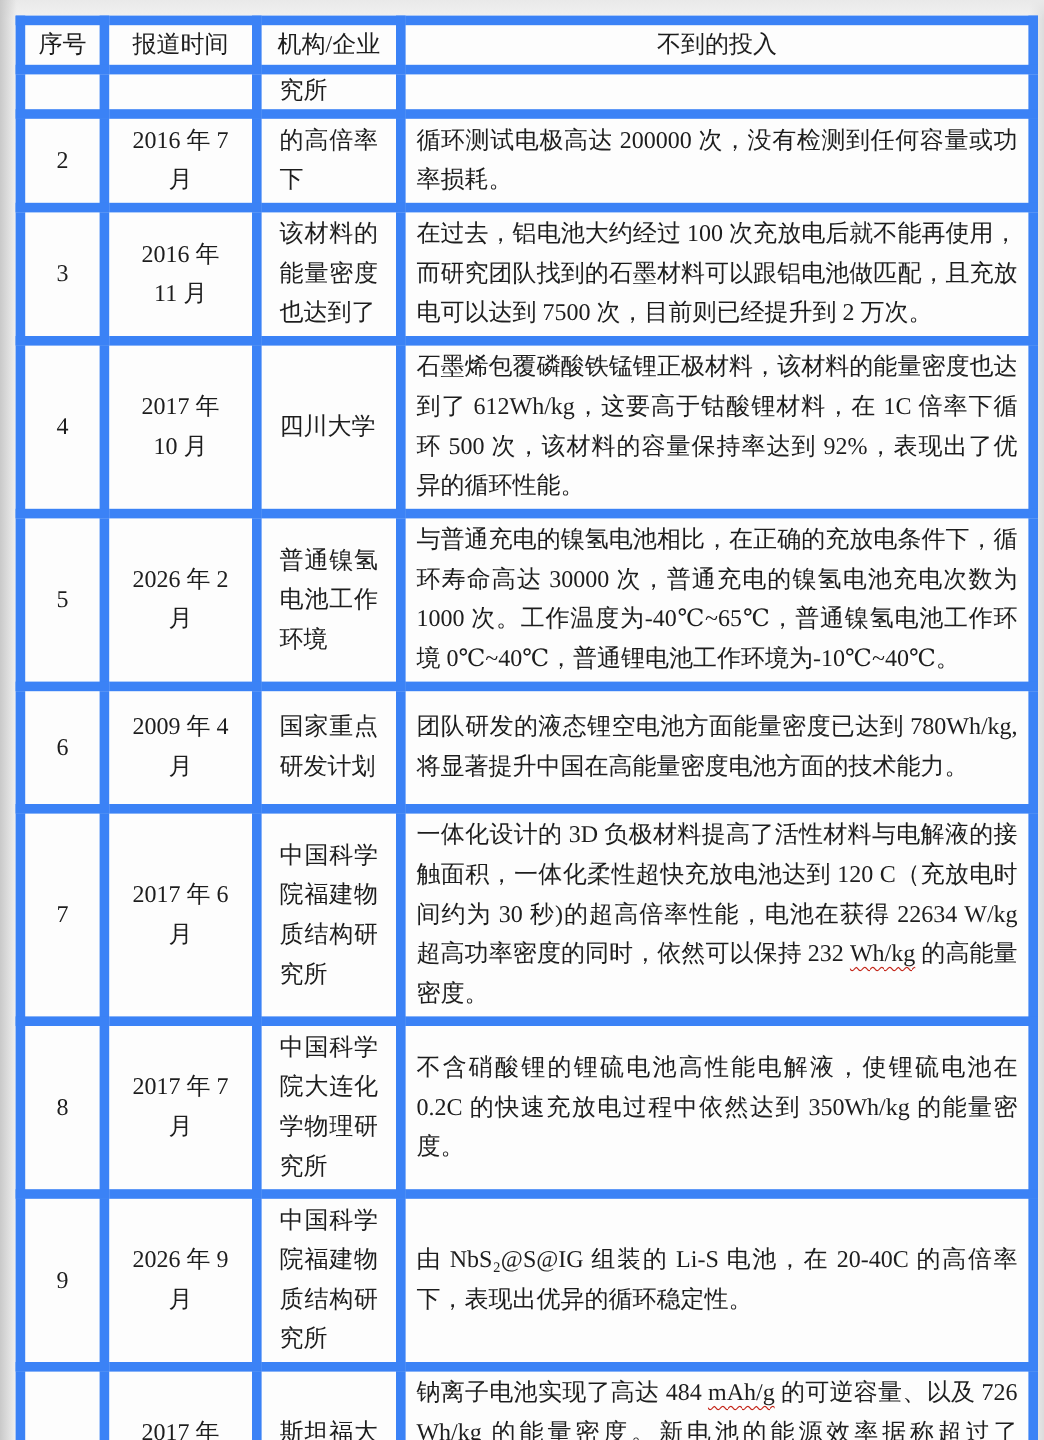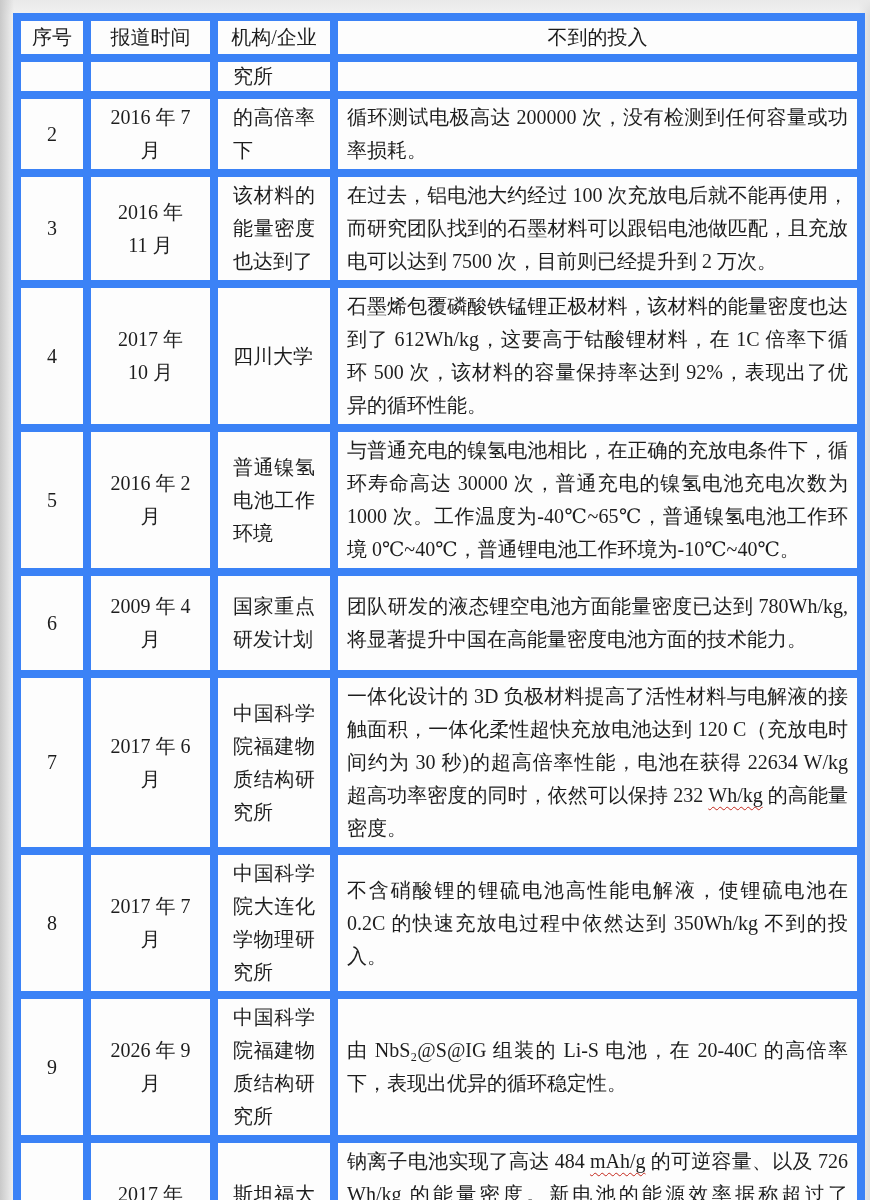--- a/index.html
+++ b/index.html
@@ -108,21 +108,21 @@
 
       <tr style="height:135px">
         <td class="c-idx">4</td>
         <td class="c-date">2017 年 10 月</td>
         <td class="c-inst">四川大学</td>
         <td class="c-res">石墨烯包覆磷酸铁锰锂正极材料，该材料的能量密度也达到了 612Wh/kg，这要高于钴酸锂材料，在 1C 倍率下循环 500 次，该材料的容量保持率达到 92%，表现出了优异的循环性能。</td>
       </tr>
 
       <tr style="height:133px">
         <td class="c-idx">5</td>
-        <td class="c-date">2016 年 2 月</td>
+        <td class="c-date">2026 年 2 月</td>
         <td class="c-inst">普通镍氢电池工作环境</td>
         <td class="c-res">与普通充电的镍氢电池相比，在正确的充放电条件下，循环寿命高达 30000 次，普通充电的镍氢电池充电次数为 1000 次。工作温度为-40℃~65℃，普通镍氢电池工作环境 0℃~40℃，普通锂电池工作环境为-10℃~40℃。</td>
       </tr>
 
       <tr style="height:102px">
         <td class="c-idx">6</td>
         <td class="c-date">2009 年 4 月</td>
         <td class="c-inst">国家重点研发计划</td>
         <td class="c-res">团队研发的液态锂空电池方面能量密度已达到 780Wh/kg,将显著提升中国在高能量密度电池方面的技术能力。</td>
       </tr>
@@ -131,21 +131,21 @@
         <td class="c-idx">7</td>
         <td class="c-date">2017 年 6 月</td>
         <td class="c-inst">中国科学院福建物质结构研究所</td>
         <td class="c-res">一体化设计的 3D 负极材料提高了活性材料与电解液的接触面积，一体化柔性超快充放电池达到 120 C（充放电时间约为 30 秒)的超高倍率性能，电池在获得 22634 W/kg 超高功率密度的同时，依然可以保持 232 <span class="squiggle">Wh/kg</span> 的高能量密度。</td>
       </tr>
 
       <tr style="height:137px">
         <td class="c-idx">8</td>
         <td class="c-date">2017 年 7 月</td>
         <td class="c-inst">中国科学院大连化学物理研究所</td>
-        <td class="c-res">不含硝酸锂的锂硫电池高性能电解液，使锂硫电池在 0.2C 的快速充放电过程中依然达到 350Wh/kg 不到的投入。</td>
+        <td class="c-res">不含硝酸锂的锂硫电池高性能电解液，使锂硫电池在 0.2C 的快速充放电过程中依然达到 350Wh/kg 的能量密度。</td>
       </tr>
 
       <tr style="height:131px">
         <td class="c-idx">9</td>
         <td class="c-date">2026 年 9 月</td>
         <td class="c-inst">中国科学院福建物质结构研究所</td>
         <td class="c-res">由 NbS₂@S@IG 组装的 Li-S 电池，在 20-40C 的高倍率下，表现出优异的循环稳定性。</td>
       </tr>
 
       <tr style="height:132px">

